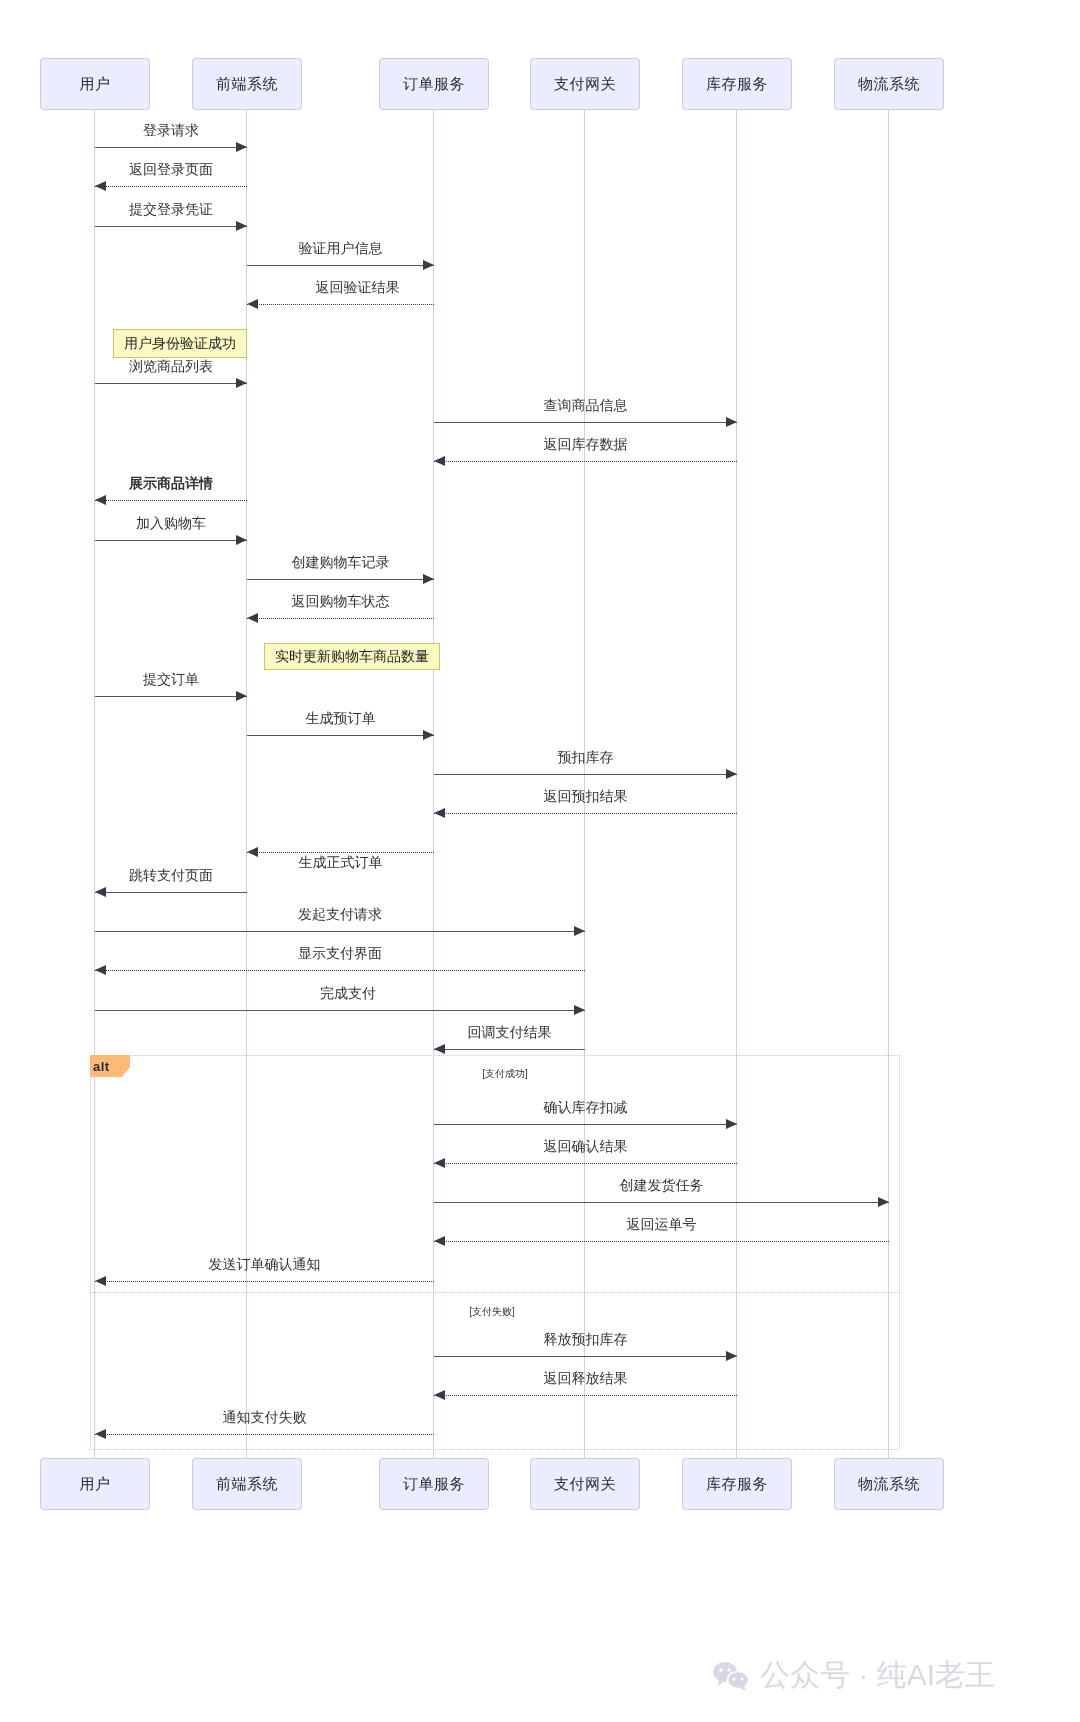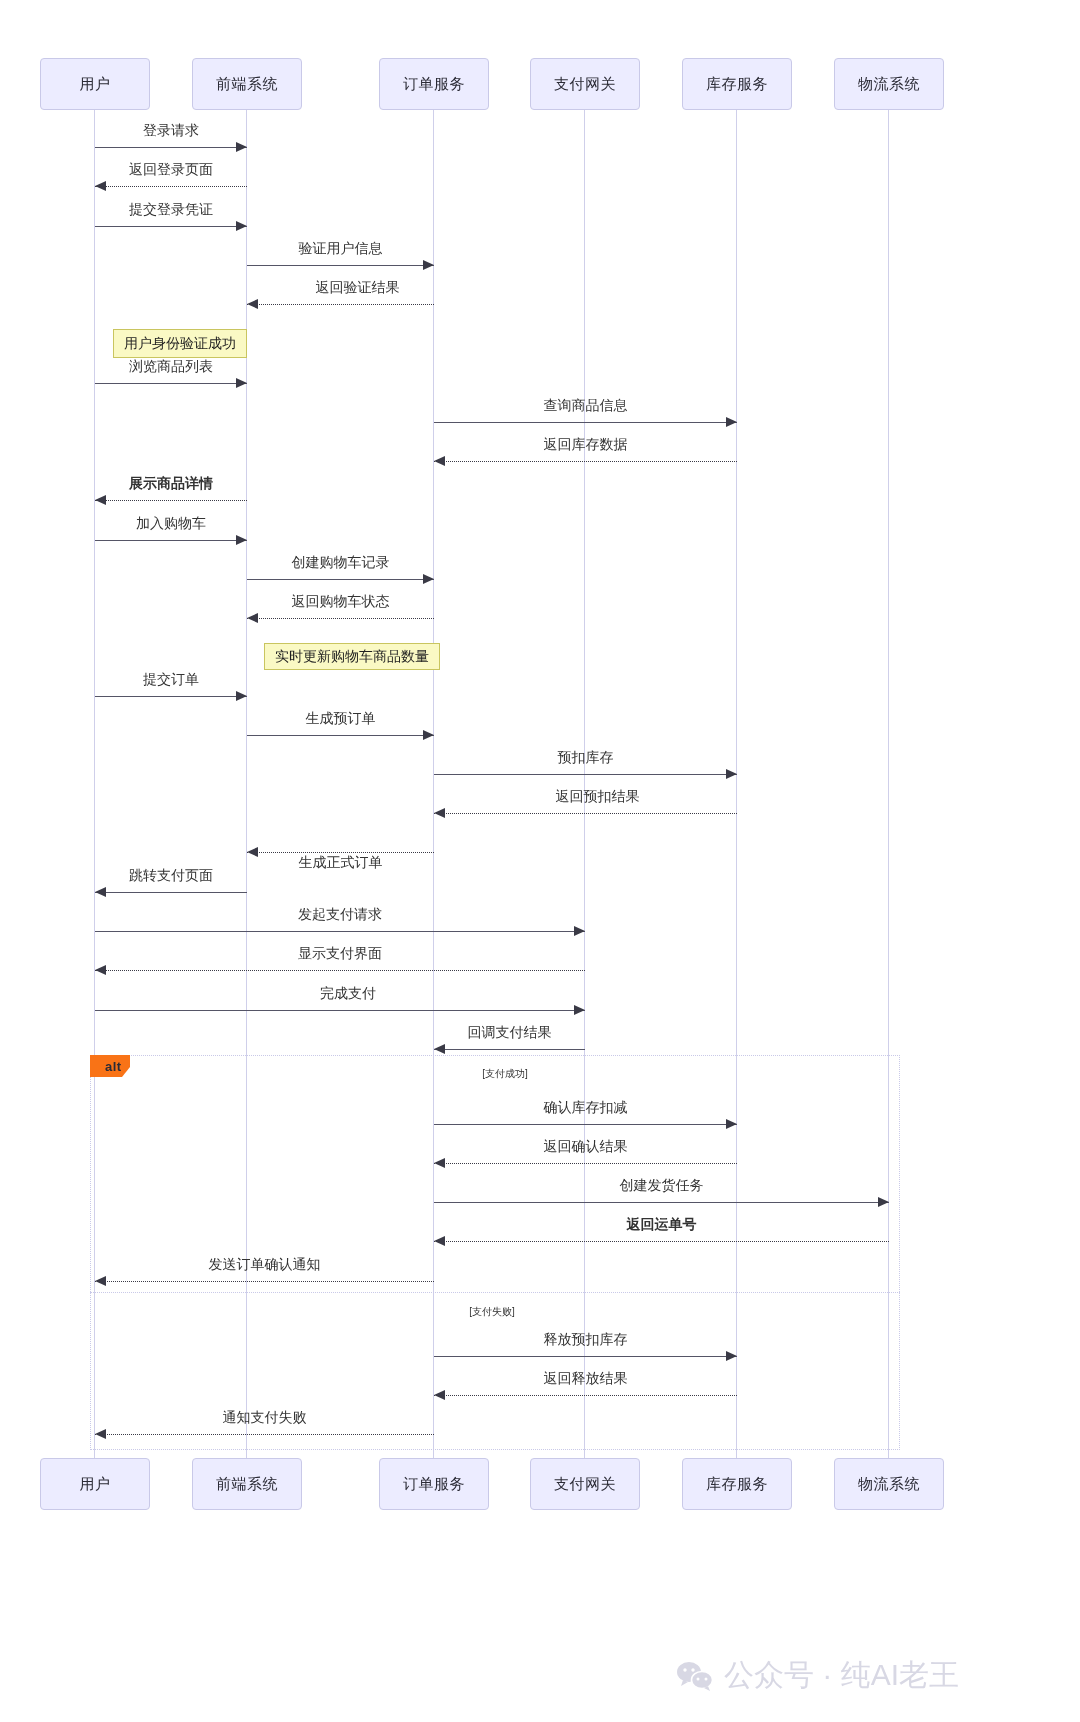--- a/index.html
+++ b/index.html
@@ -84,27 +84,27 @@
     border: 1.5px dotted #C9C9E8;
   }
   .alt-divider {
     position: absolute;
     height: 0;
     border-top: 1.5px dotted #C9C9E8;
   }
   .alt-tag {
     position: absolute;
     box-sizing: border-box;
-    background: #f97316;
+    background: #fdba74;
     font-size: 13px;
     font-weight: bold;
     color: #2b2b36;
     display: flex;
     align-items: center;
-    padding-left: 15px;
+    padding-left: 3px;
     letter-spacing: 0.5px;
   }
   .alt-cond {
     position: absolute;
     font-size: 10px;
     color: #333333;
     white-space: nowrap;
     transform: translateX(-50%);
   }
   .watermark {
@@ -175,21 +175,21 @@
     <div class="arrow-head right" style="top: 691px; left: 236px;"></div>
     <div class="msg-label" style="left: 171px; top: 671px;">提交订单</div>
     <div class="msg-line" style="left: 247px; top: 735px; width: 187px;"></div>
     <div class="arrow-head right" style="top: 730px; left: 423px;"></div>
     <div class="msg-label" style="left: 340.5px; top: 710px;">生成预订单</div>
     <div class="msg-line" style="left: 434px; top: 774px; width: 303px;"></div>
     <div class="arrow-head right" style="top: 769px; left: 726px;"></div>
     <div class="msg-label" style="left: 585.5px; top: 749px;">预扣库存</div>
     <div class="msg-line dotted" style="left: 434px; top: 813px; width: 303px;"></div>
     <div class="arrow-head left" style="top: 808px; left: 434px;"></div>
-    <div class="msg-label" style="left: 585.5px; top: 788px; margin-left: 12px;">返回预扣结果</div>
+    <div class="msg-label" style="left: 585.5px; top: 788px;">返回预扣结果</div>
     <div class="msg-line dotted" style="left: 247px; top: 852px; width: 187px;"></div>
     <div class="arrow-head left" style="top: 847px; left: 247px;"></div>
     <div class="msg-label" style="left: 340.5px; top: 854px;">生成正式订单</div>
     <div class="msg-line" style="left: 95px; top: 892px; width: 152px;"></div>
     <div class="arrow-head left" style="top: 887px; left: 95px;"></div>
     <div class="msg-label" style="left: 171px; top: 867px;">跳转支付页面</div>
     <div class="msg-line" style="left: 95px; top: 931px; width: 490px;"></div>
     <div class="arrow-head right" style="top: 926px; left: 574px;"></div>
     <div class="msg-label" style="left: 340px; top: 906px;">发起支付请求</div>
     <div class="msg-line dotted" style="left: 95px; top: 970px; width: 490px;"></div>
@@ -205,21 +205,21 @@
     <div class="arrow-head right" style="top: 1119px; left: 726px;"></div>
     <div class="msg-label" style="left: 585.5px; top: 1099px;">确认库存扣减</div>
     <div class="msg-line dotted" style="left: 434px; top: 1163px; width: 303px;"></div>
     <div class="arrow-head left" style="top: 1158px; left: 434px;"></div>
     <div class="msg-label" style="left: 585.5px; top: 1138px;">返回确认结果</div>
     <div class="msg-line" style="left: 434px; top: 1202px; width: 455px;"></div>
     <div class="arrow-head right" style="top: 1197px; left: 878px;"></div>
     <div class="msg-label" style="left: 661.5px; top: 1177px;">创建发货任务</div>
     <div class="msg-line dotted" style="left: 434px; top: 1241px; width: 455px;"></div>
     <div class="arrow-head left" style="top: 1236px; left: 434px;"></div>
-    <div class="msg-label" style="left: 661.5px; top: 1216px; font-weight: bold;">返回运单号</div>
+    <div class="msg-label" style="left: 661.5px; top: 1216px;">返回运单号</div>
     <div class="msg-line dotted" style="left: 95px; top: 1281px; width: 339px;"></div>
     <div class="arrow-head left" style="top: 1276px; left: 95px;"></div>
     <div class="msg-label" style="left: 264.5px; top: 1256px;">发送订单确认通知</div>
     <div class="msg-line" style="left: 434px; top: 1356px; width: 303px;"></div>
     <div class="arrow-head right" style="top: 1351px; left: 726px;"></div>
     <div class="msg-label" style="left: 585.5px; top: 1331px;">释放预扣库存</div>
     <div class="msg-line dotted" style="left: 434px; top: 1395px; width: 303px;"></div>
     <div class="arrow-head left" style="top: 1390px; left: 434px;"></div>
     <div class="msg-label" style="left: 585.5px; top: 1370px;">返回释放结果</div>
     <div class="msg-line dotted" style="left: 95px; top: 1434px; width: 339px;"></div>
@@ -256,21 +256,21 @@
     </div>
     <div class="actor-box" style="left: 530px; top: 1458px; width: 110px; height: 52px;">
       <span>支付网关</span>
     </div>
     <div class="actor-box" style="left: 682px; top: 1458px; width: 110px; height: 52px;">
       <span>库存服务</span>
     </div>
     <div class="actor-box" style="left: 834px; top: 1458px; width: 110px; height: 52px;">
       <span>物流系统</span>
     </div>
-    <div class="watermark" style="left: 676px; top: 1655px;">
+    <div class="watermark" style="left: 712px; top: 1655px;">
       <span>
         <svg width="38" height="32" viewBox="0 0 38 32">
           <ellipse cx="13" cy="12" rx="12" ry="10" fill="#D8D8E4"></ellipse>
           <path d="M7 20 L5 26 L12 22 Z" fill="#D8D8E4"></path>
           <circle cx="9" cy="10" r="1.7" fill="#ffffff"></circle>
           <circle cx="17" cy="10" r="1.7" fill="#ffffff"></circle>
           <ellipse cx="26" cy="20" rx="10.5" ry="8.5" fill="#D8D8E4" stroke="#ffffff" stroke-width="1.6"></ellipse>
           <path d="M32 26 L34 31 L28 28 Z" fill="#D8D8E4"></path>
           <circle cx="22" cy="19" r="1.5" fill="#ffffff"></circle>
           <circle cx="30" cy="19" r="1.5" fill="#ffffff"></circle>

